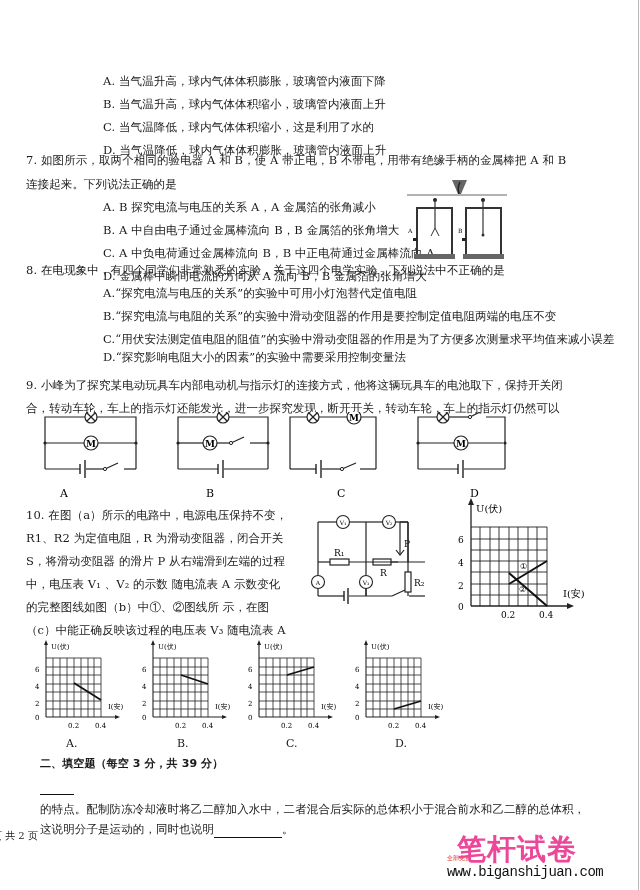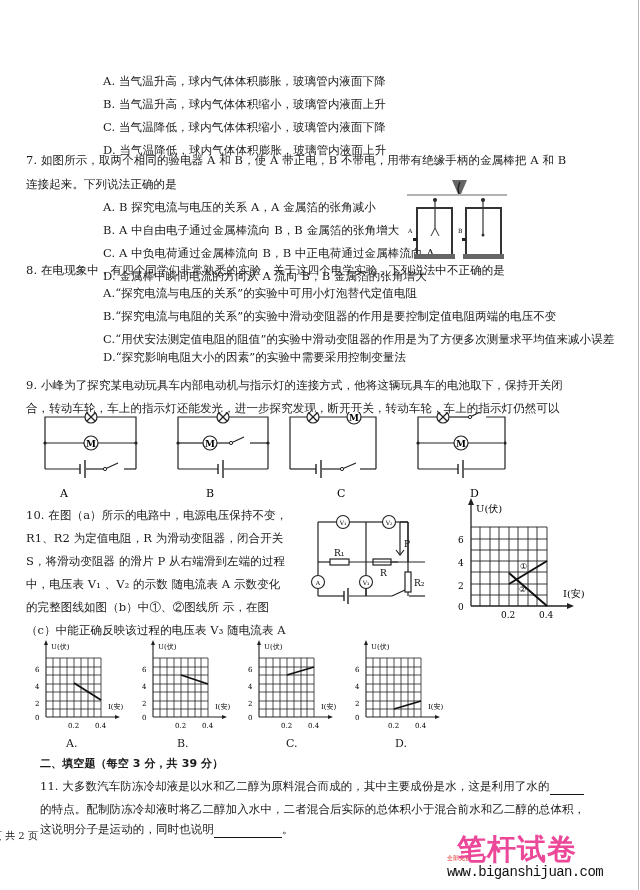--- a/index.html
+++ b/index.html
@@ -20,21 +20,21 @@
   .graph-caption { position: absolute; font-size: 11px; }
   svg text { font-family: "DejaVu Serif", "Liberation Serif", serif; }
 </style>
 </head>
 <body>
 
 <div class="page-edge"></div>
 
 <div class="line opt" style="top:73px"><span>A.</span> <span>当气温升高，球内气体体积膨胀，玻璃管内液面下降</span></div>
 <div class="line opt" style="top:96px"><span>B.</span> <span>当气温升高，球内气体体积缩小，玻璃管内液面上升</span></div>
-<div class="line opt" style="top:119px"><span>C.</span> <span>当气温降低，球内气体体积缩小，玻璃管内液面下降</span></div>
+<div class="line opt" style="top:119px"><span>C.</span> <span>当气温降低，球内气体体积缩小，这是利用了水的</span></div>
 <div class="line opt" style="top:142px"><span>D.</span> <span>当气温降低，球内气体体积膨胀，玻璃管内液面上升</span></div>
 
 <div class="line q" style="top:152px">7. 如图所示，取两个相同的验电器 A 和 B，使 A 带正电，B 不带电，用带有绝缘手柄的金属棒把 A 和 B</div>
 <div class="line q" style="top:176px">连接起来。下列说法正确的是</div>
 <div class="line opt" style="top:199px"><span>A.</span> <span>B 探究电流与电压的关系 A，A 金属箔的张角减小</span></div>
 <div class="line opt" style="top:222px"><span>B.</span> <span>A 中自由电子通过金属棒流向 B，B 金属箔的张角增大</span></div>
 <div class="line opt" style="top:245px"><span>C.</span> <span>A 中负电荷通过金属棒流向 B，B 中正电荷通过金属棒流向 A</span></div>
 <div class="line opt" style="top:268px"><span>D.</span> <span>金属棒中瞬间电流的方向从 A 流向 B，B 金属箔的张角增大</span></div>
 
 <div class="fig" style="left:405px; top:178px; width:105px; height:85px">
@@ -291,21 +291,21 @@
   <use href="#ag" x="320" y="0"></use>
   <line x1="364" y1="69" x2="391" y2="61" stroke="#111" stroke-width="1.8"></line>
 </svg>
 <div class="graph-caption" style="left:66px; top:737px">A.</div>
 <div class="graph-caption" style="left:177px; top:737px">B.</div>
 <div class="graph-caption" style="left:286px; top:737px">C.</div>
 <div class="graph-caption" style="left:395px; top:737px">D.</div>
 
 <div class="line section-title" style="left:40px; top:756px">二、填空题（每空 3 分，共 39 分）</div>
 
-<div class="line" style="left:40px; top:778px"><span>11. 大多数汽车防冻冷却液是以水和乙二醇为原料混合而成的，其中主要成份是水，这是利用了水的</span><span class="blank" style="width:34px">&nbsp;</span></div>
+<div class="line" style="left:40px; top:778px"><span class="blank" style="width:34px">&nbsp;</span></div>
 <div class="line" style="left:40px; top:801px">的特点。配制防冻冷却液时将乙二醇加入水中，二者混合后实际的总体积小于混合前水和乙二醇的总体积，</div>
 <div class="line" style="left:40px; top:821px"><span>这说明分子是运动的，同时也说明</span><span class="blank" style="width:68px">&nbsp;</span><span>。</span></div>
 
 <div class="footer" style="left:-8px;">页 共 2 页</div>
 
 <div class="brand">
   <div class="brand-free">全部免费</div>
   <div class="brand-name">笔杆试卷</div>
   <div class="brand-url">www.biganshijuan.com</div>
 </div>

